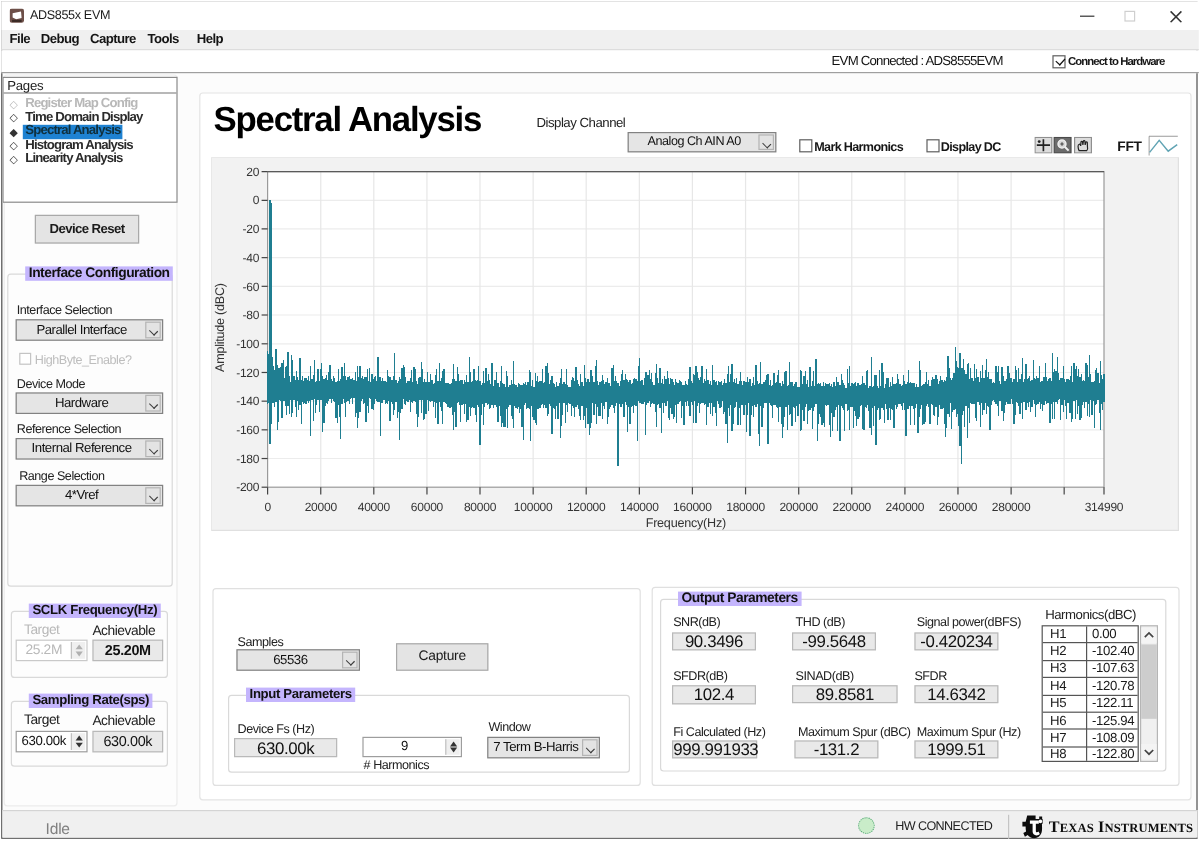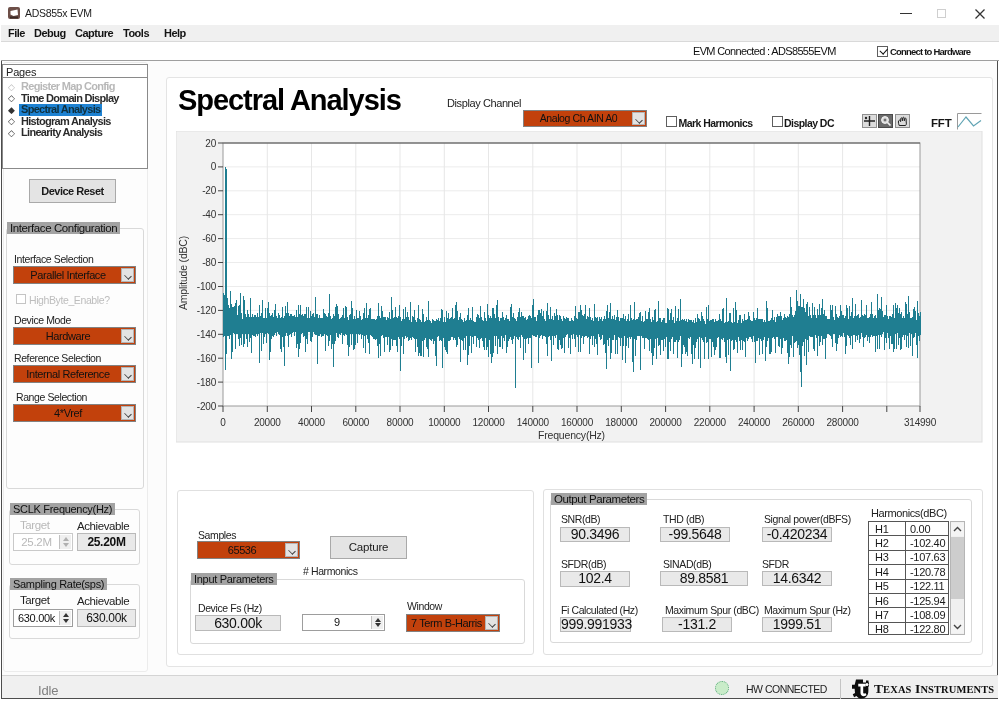--- a/index.html
+++ b/index.html
@@ -13,23 +13,23 @@
 .pages{position:absolute;left:2px;top:64px;width:146px;height:105px;background:#fff;border:1px solid #8a8a8a}
 .pages .hd{font-size:11px;padding:1px 0 0 3px;height:13px;border-bottom:1px solid #8a8a8a;color:#222}
 .pages .li{position:absolute;left:0;font-size:11px;font-weight:bold;letter-spacing:-0.7px;height:11.5px;line-height:11.5px;color:#2b2b2b;white-space:nowrap}
 .pages .d{position:absolute;left:5px;top:0.5px;width:10px;font-weight:normal;font-size:9px;color:#333}
 .pages .t{position:absolute;left:18px;top:0}
 .pages .dis .t,.pages .dis .d{color:#b8b8b8}
 .pages .sel .t{background:#1e82d2;color:#10303d;padding:0 2px;margin-left:-2px}
 .btn{position:absolute;background:#e4e4e4;border:1px solid #a9a9a9;font-size:11px;font-weight:bold;letter-spacing:-0.5px;color:#1a1a1a;text-align:center}
 .leftpanel{position:absolute;left:3px;top:62px;width:145px;height:610px;background:#fdfdfd;border:1px solid #ececec;border-radius:3px}
 .fieldset{position:absolute;border:1px solid #d9d9d9;border-radius:3px}
-.fieldset .lg{position:absolute;top:-7px;left:0;background:#a3a3a3;padding:0 3px;font-size:11px;font-weight:normal;letter-spacing:-0.3px;white-space:nowrap;color:#111}
+.fieldset .lg{position:absolute;top:-7px;left:14px;background:#c4b5fd;padding:0 3px;font-size:11px;font-weight:bold;letter-spacing:-0.3px;white-space:nowrap;color:#111}
 .lbl{position:absolute;font-size:10.5px;letter-spacing:-0.4px;color:#222;white-space:nowrap}
-.drop{position:absolute;background:#c2410c;border:1px solid #828282;font-size:11px;letter-spacing:-0.4px;text-align:center;color:#111;padding-right:13px}
+.drop{position:absolute;background:#e5e5e5;border:1px solid #828282;font-size:11px;letter-spacing:-0.4px;text-align:center;color:#111;padding-right:13px}
 .drop .ar{position:absolute;right:1px;top:1px;bottom:1px;width:13px;background:#e3e3e3;border:1px solid #b4b4b4}
 .drop .ar:after{content:"";position:absolute;left:3px;top:3.5px;width:5px;height:5px;border-right:1.4px solid #3c3c3c;border-bottom:1.4px solid #3c3c3c;transform:rotate(45deg) scale(1,0.8)}
 .valbox{position:absolute;background:#e9e9e9;border:1px solid #b9b9b9;font-size:14px;letter-spacing:-0.3px;text-align:center;color:#111}
 .spin{position:absolute;background:#fff;border:1px solid #9d9d9d;font-size:11.5px;letter-spacing:-0.3px;text-align:center;color:#111;padding-right:13px}
 .spin .ud{position:absolute;right:1px;top:1px;bottom:1px;width:12px;background:#efefef;border-left:1px solid #c0c0c0}
 .spin .ud:before{content:"";position:absolute;left:2.5px;top:2px;border-left:3.5px solid transparent;border-right:3.5px solid transparent;border-bottom:4px solid #333}
 .spin .ud:after{content:"";position:absolute;left:2.5px;bottom:2px;border-left:3.5px solid transparent;border-right:3.5px solid transparent;border-top:4px solid #333}
 .spin.dis{color:#b9b9b9;border-color:#c9c9c9}
 .spin.dis .ud:before{border-bottom-color:#b0b0b0}
 .spin.dis .ud:after{border-top-color:#b0b0b0}
@@ -256,21 +256,21 @@
 
 <div class="panelbox" style="left:177px;top:490px;width:357px;height:165px"></div>
 <span class="lbl" style="left:198px;top:529px">Samples</span>
 <div class="drop" style="left:197px;top:541px;width:103px;height:18px;line-height:16px">65536<span class="ar"></span></div>
 <div class="btn" style="left:330px;top:536px;width:77px;height:23px;line-height:21px;font-weight:normal;font-size:11.5px;letter-spacing:-0.2px">Capture</div>
 <div class="fieldset" style="left:190px;top:579px;width:335px;height:65px">
     <span class="lg">Input Parameters</span>
   </div>
 <span class="lbl" style="left:198px;top:602px">Device Fs (Hz)</span>
 <div class="valbox" style="left:195px;top:615px;width:86px;height:16px;line-height:14px">630.00k</div>
-<span class="lbl" style="left:303px;top:565px"># Harmonics</span>
+<span class="lbl" style="left:303px;top:632px"># Harmonics</span>
 <div class="spin" style="left:302px;top:614px;width:83px;height:17px;line-height:15px;font-size:11px">9<span class="ud"></span></div>
 <span class="lbl" style="left:407px;top:600px">Window</span>
 <div class="drop" style="left:406px;top:614px;width:94px;height:18px;line-height:16px">7 Term B-Harris<span class="ar"></span></div>
 
 <div class="panelbox" style="left:543px;top:489px;width:440px;height:166px"></div>
 <div class="fieldset" style="left:550px;top:499px;width:422px;height:144px">
     <span class="lg" style="font-size:11.5px;letter-spacing:-0.4px">Output Parameters</span>
   </div>
 <span class="lbl" style="left:561px;top:513px">SNR(dB)</span>
 <div class="valbox" style="left:560px;top:527px;width:70px;height:15px;line-height:13px">90.3496</div>

